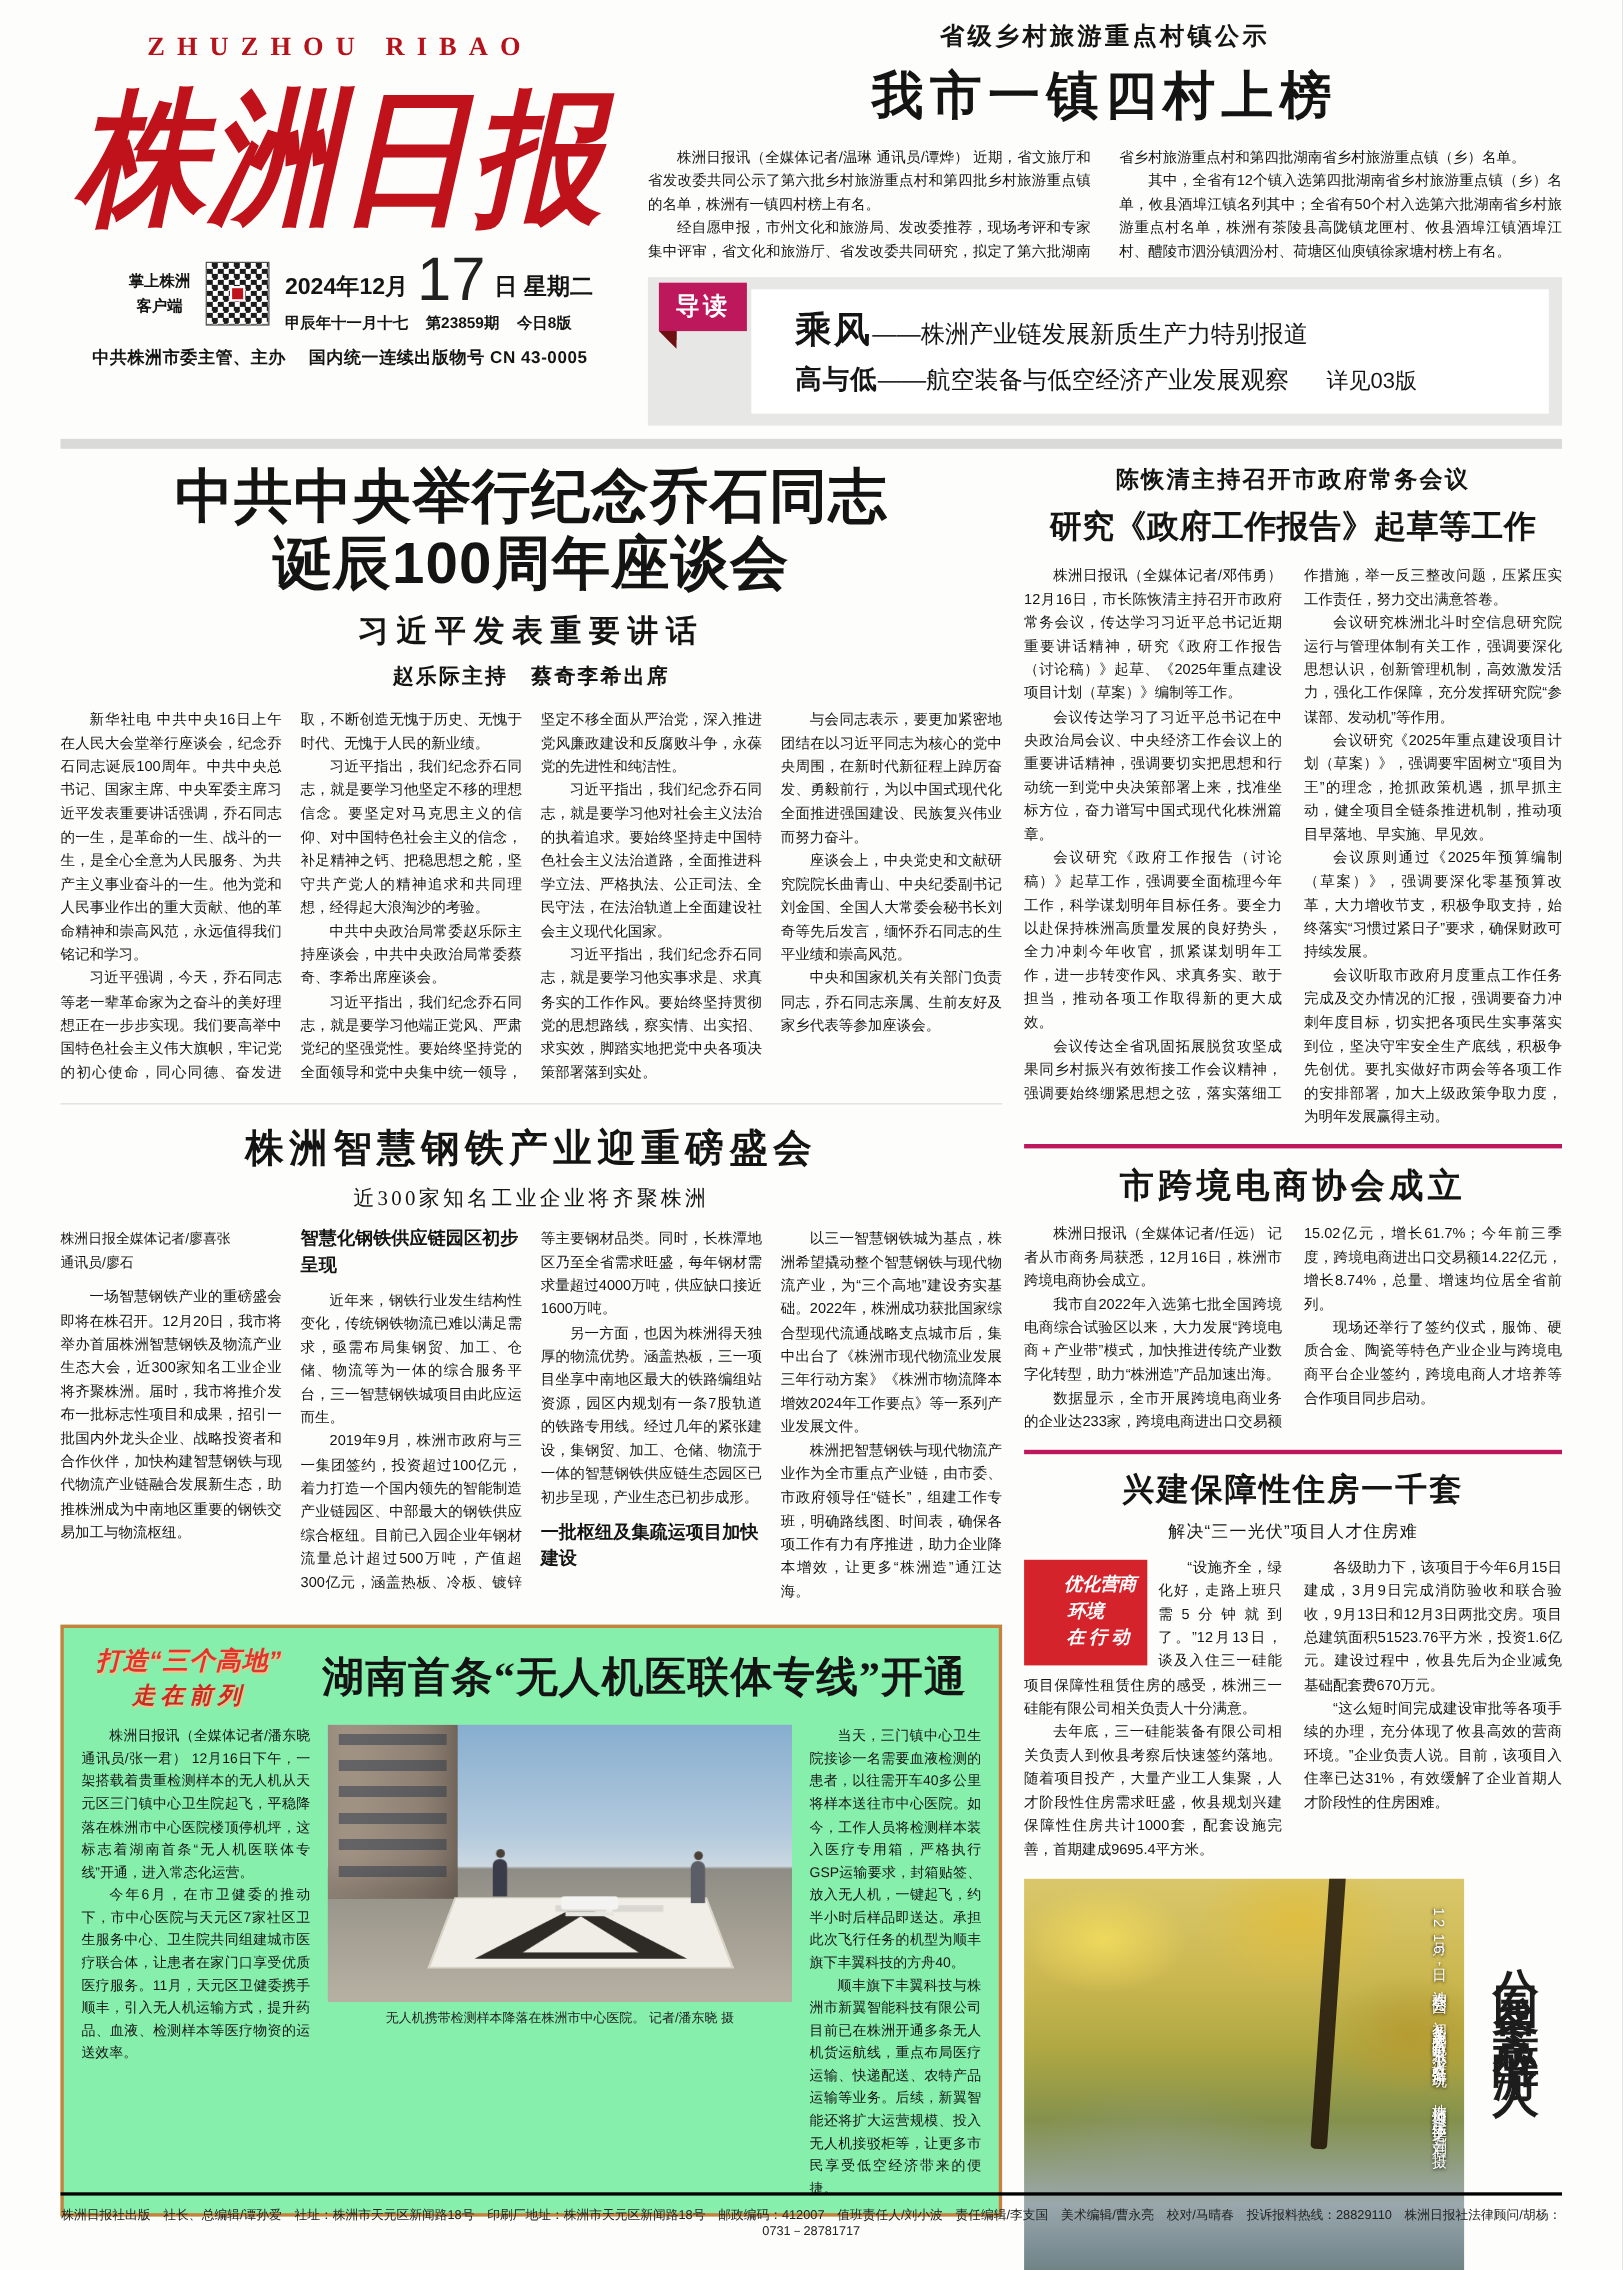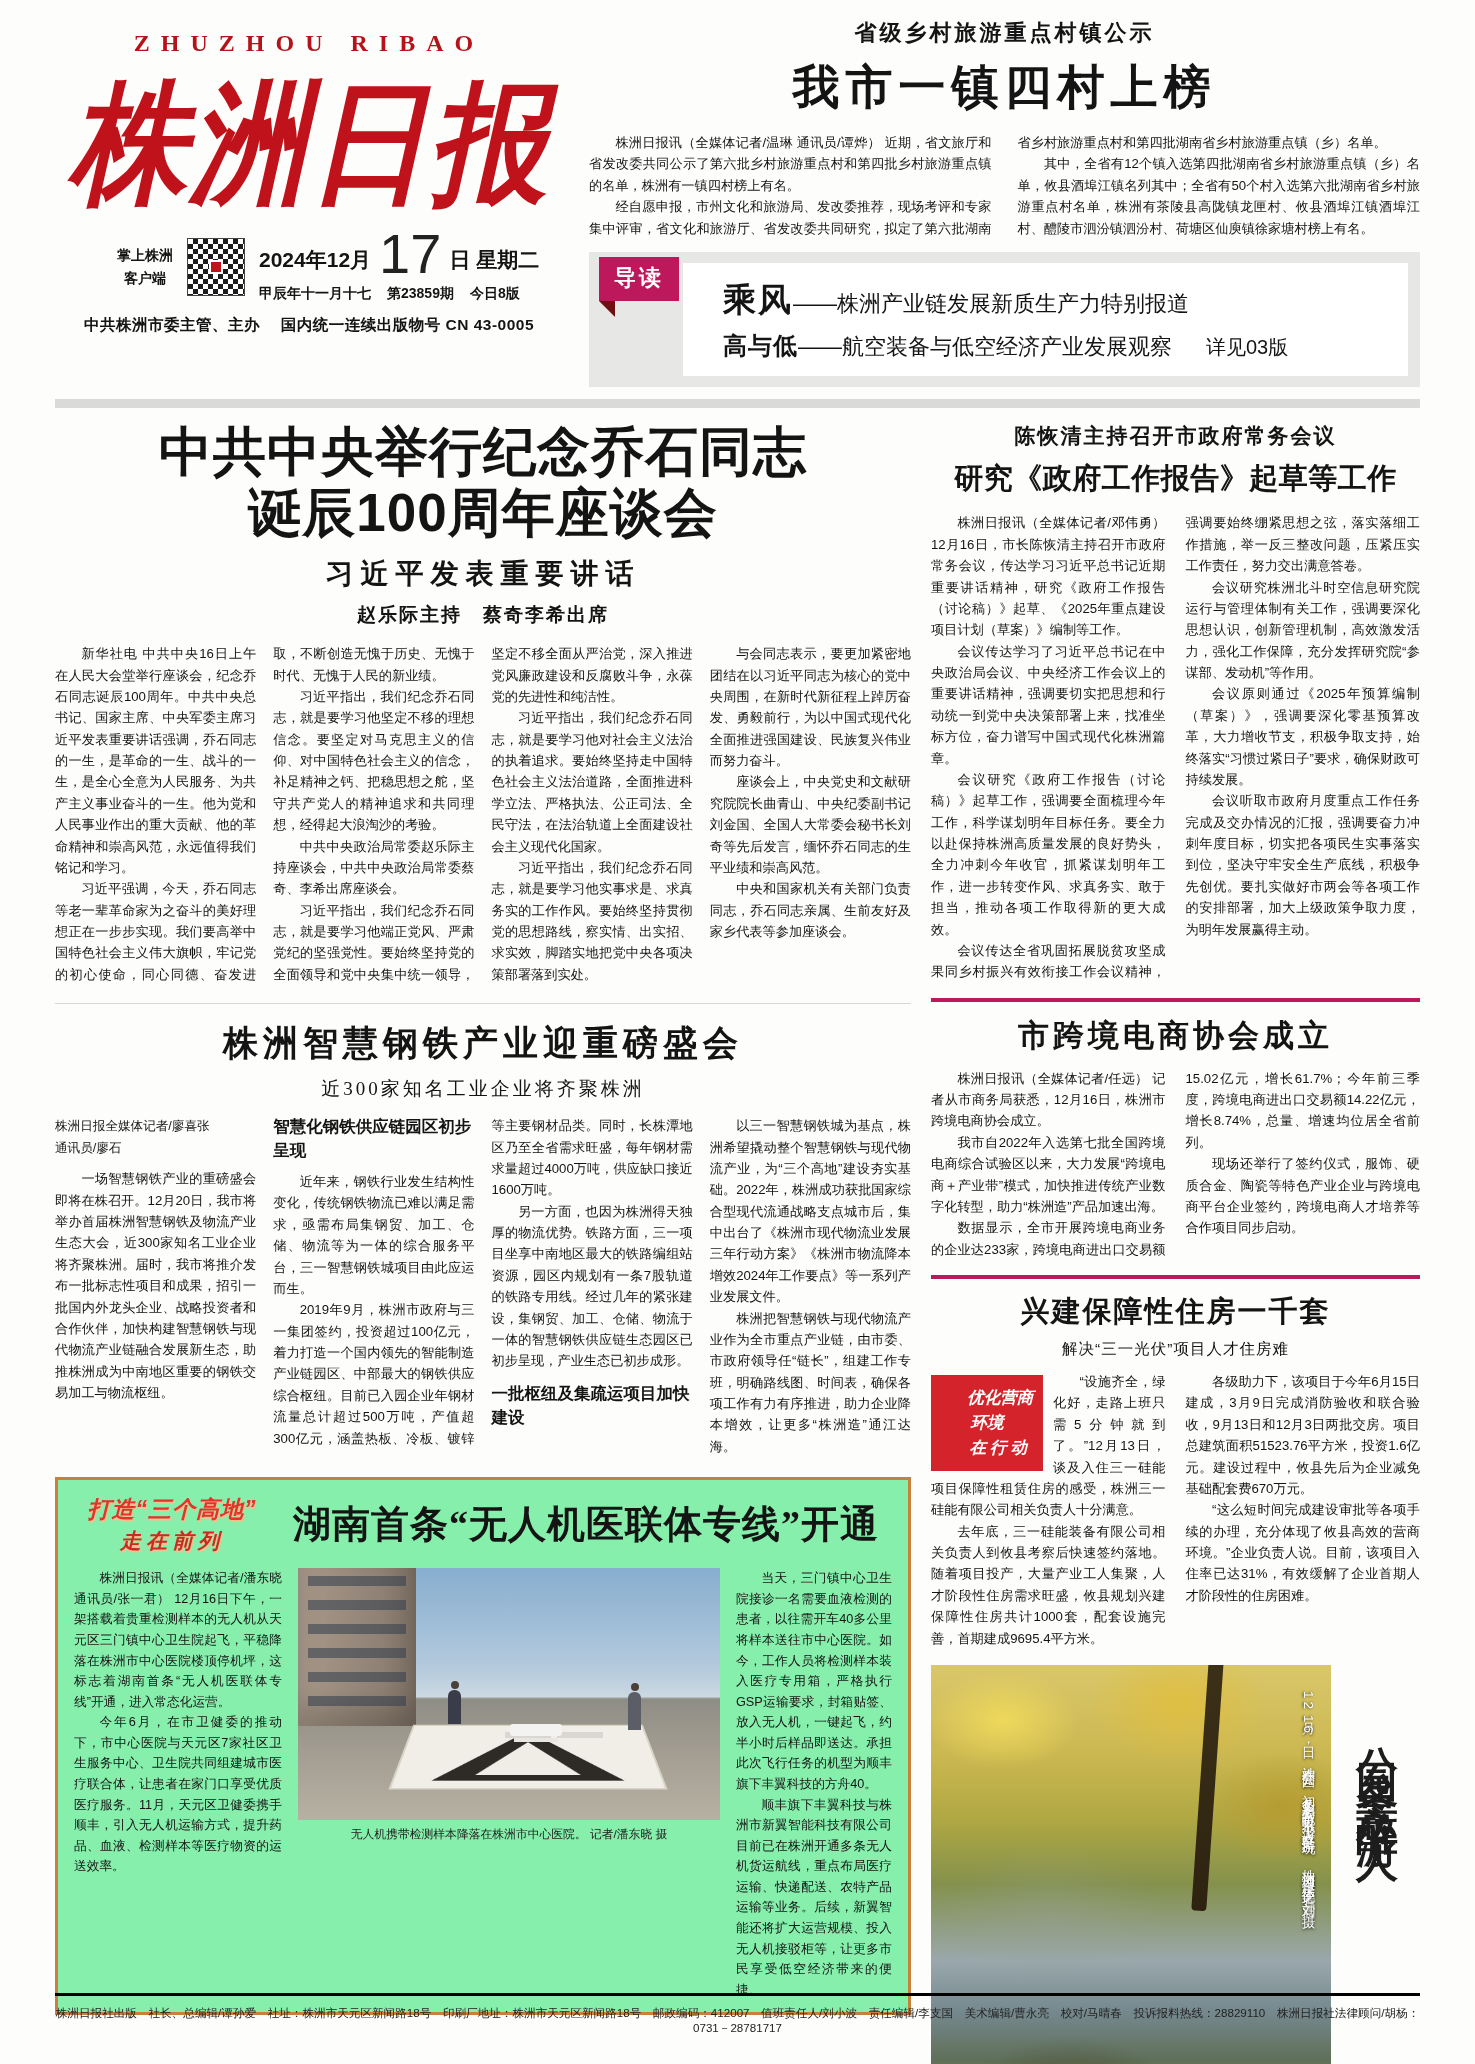--- a/index.html
+++ b/index.html
@@ -242,21 +242,21 @@
         <div class="steel-deck">近300家知名工业企业将齐聚株洲</div>
         <div class="steel-body body-cols">
           <div class="byline-block">
             <div>株洲日报全媒体记者/廖喜张</div>
             <div>通讯员/廖石</div>
           </div>
           <p>一场智慧钢铁产业的重磅盛会即将在株召开。12月20日，我市将举办首届株洲智慧钢铁及物流产业生态大会，近300家知名工业企业将齐聚株洲。届时，我市将推介发布一批标志性项目和成果，招引一批国内外龙头企业、战略投资者和合作伙伴，加快构建智慧钢铁与现代物流产业链融合发展新生态，助推株洲成为中南地区重要的钢铁交易加工与物流枢纽。</p>
           <div class="col-sub">智慧化钢铁供应链园区初步呈现</div>
           <p>近年来，钢铁行业发生结构性变化，传统钢铁物流已难以满足需求，亟需布局集钢贸、加工、仓储、物流等为一体的综合服务平台，三一智慧钢铁城项目由此应运而生。</p>
           <p>2019年9月，株洲市政府与三一集团签约，投资超过100亿元，着力打造一个国内领先的智能制造产业链园区、中部最大的钢铁供应综合枢纽。目前已入园企业年钢材流量总计超过500万吨，产值超300亿元，涵盖热板、冷板、镀锌等主要钢材品类。同时，长株潭地区乃至全省需求旺盛，每年钢材需求量超过4000万吨，供应缺口接近1600万吨。</p>
-          <p>另一方面，也因为株洲得天独厚的物流优势。铁路方面，三一项目坐享中南地区最大的铁路编组站资源，园区内规划有一条7股轨道的铁路专用线。经过几年的紧张建设，集钢贸、加工、仓储、物流于一体的智慧钢铁供应链生态园区已初步呈现，产业生态已初步成形。</p>
+          <p>另一方面，也因为株洲得天独厚的物流优势。涵盖热板，三一项目坐享中南地区最大的铁路编组站资源，园区内规划有一条7股轨道的铁路专用线。经过几年的紧张建设，集钢贸、加工、仓储、物流于一体的智慧钢铁供应链生态园区已初步呈现，产业生态已初步成形。</p>
           <div class="col-sub">一批枢纽及集疏运项目加快建设</div>
           <p>以三一智慧钢铁城为基点，株洲希望撬动整个智慧钢铁与现代物流产业，为“三个高地”建设夯实基础。2022年，株洲成功获批国家综合型现代流通战略支点城市后，集中出台了《株洲市现代物流业发展三年行动方案》《株洲市物流降本增效2024年工作要点》等一系列产业发展文件。</p>
           <p>株洲把智慧钢铁与现代物流产业作为全市重点产业链，由市委、市政府领导任“链长”，组建工作专班，明确路线图、时间表，确保各项工作有力有序推进，助力企业降本增效，让更多“株洲造”通江达海。</p>
         </div>
       </div>
 
       <div class="drone-box">
         <div class="drone-head">
           <div class="drone-tag">
             <div class="dt1">打造“三个高地”</div>
@@ -294,20 +294,21 @@
 
       <div>
         <div class="gov-kicker">陈恢清主持召开市政府常务会议</div>
         <div class="gov-h">研究《政府工作报告》起草等工作</div>
         <div class="gov-body body-cols">
           <p>株洲日报讯（全媒体记者/邓伟勇） 12月16日，市长陈恢清主持召开市政府常务会议，传达学习习近平总书记近期重要讲话精神，研究《政府工作报告（讨论稿）》起草、《2025年重点建设项目计划（草案）》编制等工作。</p>
           <p>会议传达学习了习近平总书记在中央政治局会议、中央经济工作会议上的重要讲话精神，强调要切实把思想和行动统一到党中央决策部署上来，找准坐标方位，奋力谱写中国式现代化株洲篇章。</p>
           <p>会议研究《政府工作报告（讨论稿）》起草工作，强调要全面梳理今年工作，科学谋划明年目标任务。要全力以赴保持株洲高质量发展的良好势头，全力冲刺今年收官，抓紧谋划明年工作，进一步转变作风、求真务实、敢于担当，推动各项工作取得新的更大成效。</p>
           <p>会议传达全省巩固拓展脱贫攻坚成果同乡村振兴有效衔接工作会议精神，强调要始终绷紧思想之弦，落实落细工作措施，举一反三整改问题，压紧压实工作责任，努力交出满意答卷。</p>
           <p>会议研究株洲北斗时空信息研究院运行与管理体制有关工作，强调要深化思想认识，创新管理机制，高效激发活力，强化工作保障，充分发挥研究院“参谋部、发动机”等作用。</p>
+          <p>会议研究《2025年重点建设项目计划（草案）》，强调要牢固树立“项目为王”的理念，抢抓政策机遇，抓早抓主动，健全项目全链条推进机制，推动项目早落地、早实施、早见效。</p>
           <p>会议原则通过《2025年预算编制（草案）》，强调要深化零基预算改革，大力增收节支，积极争取支持，始终落实“习惯过紧日子”要求，确保财政可持续发展。</p>
           <p>会议听取市政府月度重点工作任务完成及交办情况的汇报，强调要奋力冲刺年度目标，切实把各项民生实事落实到位，坚决守牢安全生产底线，积极争先创优。要扎实做好市两会等各项工作的安排部署，加大上级政策争取力度，为明年发展赢得主动。</p>
         </div>
       </div>
 
       <div class="rt-sec">
         <div class="ecom-h">市跨境电商协会成立</div>
         <div class="ecom-body body-cols">
           <p>株洲日报讯（全媒体记者/任远） 记者从市商务局获悉，12月16日，株洲市跨境电商协会成立。</p>
           <p>我市自2022年入选第七批全国跨境电商综合试验区以来，大力发展“跨境电商＋产业带”模式，加快推进传统产业数字化转型，助力“株洲造”产品加速出海。</p>

